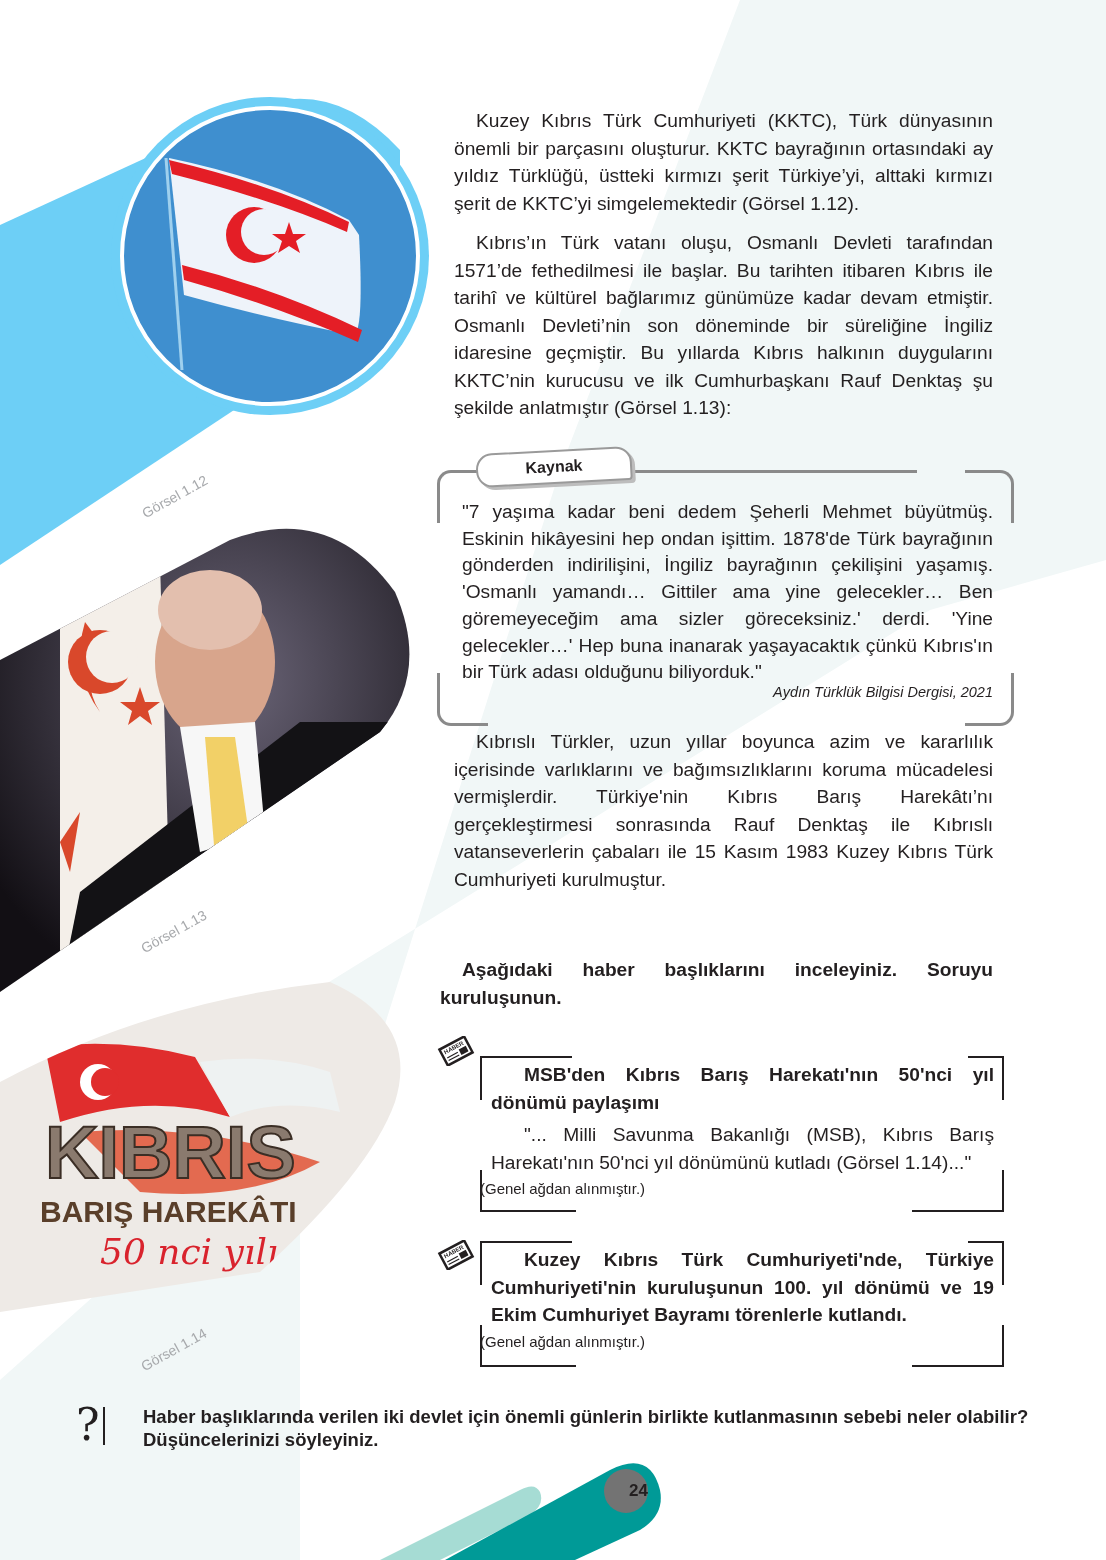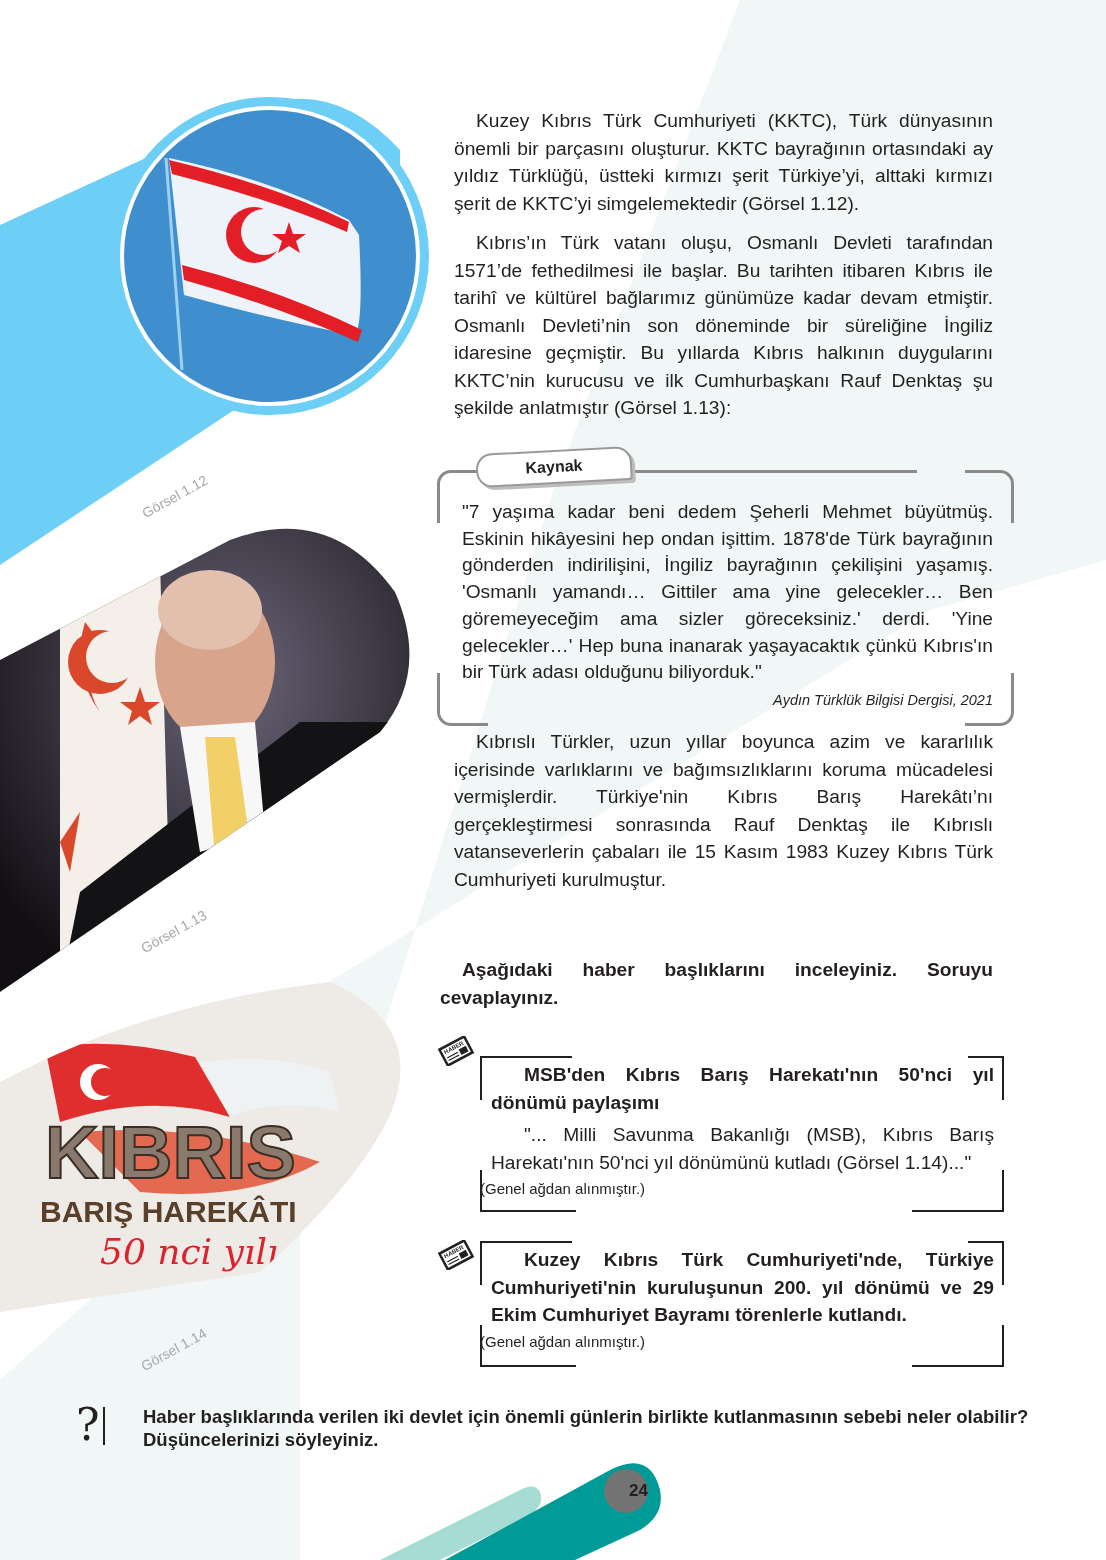--- a/index.html
+++ b/index.html
@@ -27,21 +27,21 @@
     position: absolute; left: 476px; top: 450px; width: 152px; height: 30px;
     background: #fff; border: 2px solid #9a9a9a; border-radius: 16px 16px 4px 16px;
     box-shadow: 3px 3px 0 #bdbdbd; transform: rotate(-3deg);
     font-weight: bold; font-size: 16px; line-height: 30px; text-align: center;
   }
   .source-text {
     position: absolute; left: 462px; top: 499px; width: 531px;
     font-size: 19.2px; line-height: 26.7px; text-align: justify;
   }
   .source-cite {
-    position: absolute; right: 113px; top: 684px; font-size: 14.5px; font-style: italic; margin-top: 8px;
+    position: absolute; right: 113px; top: 684px; font-size: 14.5px; font-style: italic;
   }
   
   .news { position: absolute; left: 480px; width: 524px; }
   .news .bracket { position: absolute; border-color: #231f20; border-style: solid; }
   .news-title { font-weight: bold; font-size: 19.2px; line-height: 27.5px; text-align: justify; text-indent: 33px; margin: 0 10px 0 11px; }
   .news-body { font-size: 19.2px; line-height: 27.5px; text-align: justify; text-indent: 33px; margin: 0 10px 0 11px; }
   .news-cite { font-size: 15px; text-align: left; margin: 4px 12px 0 0; }
   .news-icon { position: absolute; left: 437px; width: 38px; height: 30px; }
   .q-mark {
     position: absolute; left: 76px; top: 1400px; font-family: "DejaVu Serif", serif;
@@ -151,21 +151,21 @@
   <div class="corner" style="right:0;bottom:0;width:46px;height:50px;border-width:0 3px 3px 0;border-radius:0 0 14px 0;"></div>
 </div>
 <div class="source-tab">Kaynak</div>
 <div class="source-text">"7 yaşıma kadar beni dedem Şeherli Mehmet büyütmüş. Eskinin hikâyesini hep ondan işittim. 1878'de Türk bayrağının gönderden indirilişini, İngiliz bayrağının çekilişini yaşamış. 'Osmanlı yamandı… Gittiler ama yine gelecekler… Ben göremeyeceğim ama sizler göreceksiniz.' derdi. 'Yine gelecekler…' Hep buna inanarak yaşayacaktık çünkü Kıbrıs'ın bir Türk adası olduğunu biliyorduk."</div>
 <div class="source-cite">Aydın Türklük Bilgisi Dergisi, 2021</div>
 
 <div class="text-block" style="top:728px;">
   <p>Kıbrıslı Türkler, uzun yıllar boyunca azim ve kararlılık içerisinde varlıklarını ve bağımsızlıklarını koruma mücadelesi vermişlerdir. Türkiye'nin Kıbrıs Barış Harekâtı’nı gerçekleştirmesi sonrasında Rauf Denktaş ile Kıbrıslı vatanseverlerin çabaları ile 15 Kasım 1983 Kuzey Kıbrıs Türk Cumhuriyeti kurulmuştur.</p>
 </div>
 
-<div class="instruction">Aşağıdaki haber başlıklarını inceleyiniz. Soruyu cevaplayınız.</div>
+<div class="instruction">Aşağıdaki haber başlıklarını inceleyiniz. Soruyu kuruluşunun.</div>
 
 <svg class="news-icon" style="top:1036px;" viewBox="0 0 38 30">
   <g transform="rotate(-28 19 15)">
     <rect x="5" y="6" width="28" height="18" fill="#fff" stroke="#231f20" stroke-width="2.5"></rect>
     <text x="8" y="13" font-size="6" font-weight="bold" font-family="Liberation Sans, sans-serif" fill="#231f20">HABER</text>
     <line x1="8" y1="17" x2="20" y2="17" stroke="#231f20" stroke-width="1.2"></line>
     <line x1="8" y1="20" x2="20" y2="20" stroke="#231f20" stroke-width="1.2"></line>
     <rect x="22" y="15" width="8" height="6" fill="#231f20"></rect>
   </g>
 </svg>
@@ -189,21 +189,21 @@
     <line x1="8" y1="20" x2="20" y2="20" stroke="#231f20" stroke-width="1.2"></line>
     <rect x="22" y="15" width="8" height="6" fill="#231f20"></rect>
   </g>
 </svg>
 <div class="news" style="top:1241px;height:126px;">
   <div class="bracket" style="left:0;top:0;width:90px;height:42px;border-width:2px 0 0 2px;"></div>
   <div class="bracket" style="right:0;top:0;width:34px;height:42px;border-width:2px 2px 0 0;"></div>
   <div class="bracket" style="left:0;bottom:0;width:94px;height:40px;border-width:0 0 2px 2px;"></div>
   <div class="bracket" style="right:0;bottom:0;width:90px;height:40px;border-width:0 2px 2px 0;"></div>
   <div style="padding-top:5px;">
-    <div class="news-title">Kuzey Kıbrıs Türk Cumhuriyeti'nde, Türkiye Cumhuriyeti'nin kuruluşunun 200. yıl dönümü ve 29 Ekim Cumhuriyet Bayramı törenlerle kutlandı.</div>
+    <div class="news-title">Kuzey Kıbrıs Türk Cumhuriyeti'nde, Türkiye Cumhuriyeti'nin kuruluşunun 100. yıl dönümü ve 19 Ekim Cumhuriyet Bayramı törenlerle kutlandı.</div>
     <div class="news-cite">(Genel ağdan alınmıştır.)</div>
   </div>
 </div>
 
 <div class="q-mark">?</div>
 <div class="q-bar"></div>
 <div class="q-text">Haber başlıklarında verilen iki devlet için önemli günlerin birlikte kutlanmasının sebebi neler olabilir? Düşüncelerinizi söyleyiniz.</div>
 
 <div class="page-number">24</div>
 

